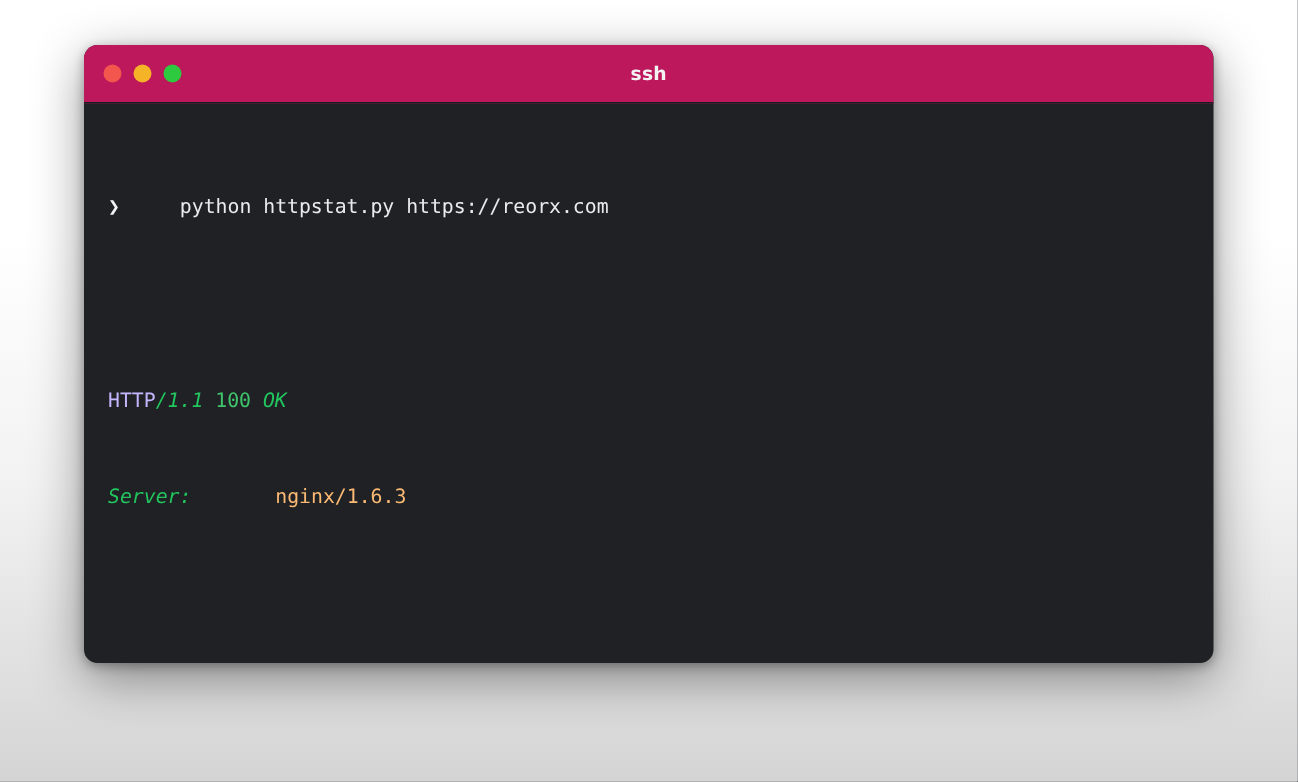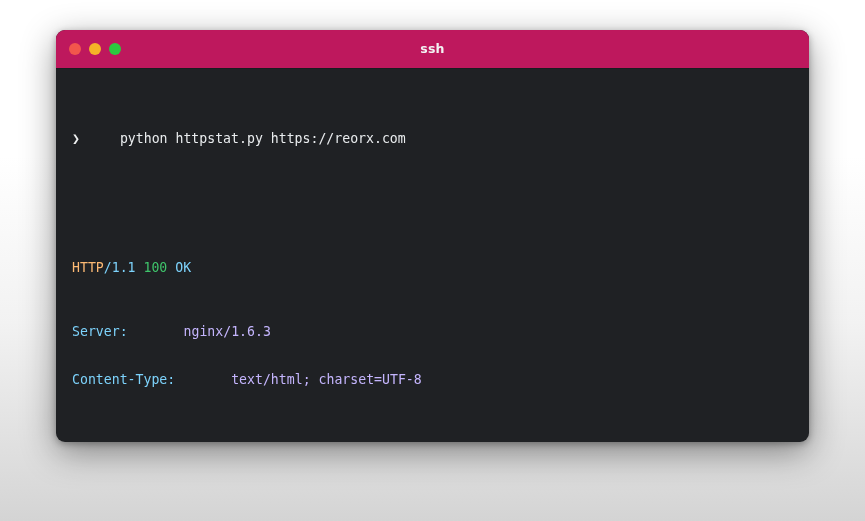--- a/index.html
+++ b/index.html
@@ -71,24 +71,24 @@
     color: #c8cdd1;
     white-space: pre;
     letter-spacing: 0px;
   }
   .line { white-space: pre; height: 16.05px; }
   .blank { height: 16.05px; }
 
   
   .c-white   { color: #f0f2f3; font-weight: bold; }
   .c-cmd     { color: #e9ecee; margin-left: 16px; }
-  .c-gray    { color: #7dd3fc; }
-  .c-cyan    { color: #c4b5fd; padding-left: 48px; }
+  .c-gray    { color: #22c55e; font-style: italic; }
+  .c-cyan    { color: #fdba74; padding-left: 48px; }
   .c-green   { color: #3fc46b; }
-  .c-olive   { color: #fdba74; }
+  .c-olive   { color: #c4b5fd; }
 </style>
 </head>
 <body>
 
 <div class="window">
 
   <div class="titlebar">
     <div class="lights">
       <span class="light light-close"></span>
       <span class="light light-min"></span>
@@ -99,21 +99,20 @@
 
   <div class="term">
 
     <div class="line"><span class="c-white">❯</span><span class="c-cmd"> </span><span class="c-cmd">python httpstat.py https://reorx.com</span></div>
 
     <div class="blank"></div>
 
     <div class="line"><span class="c-olive">HTTP</span><span class="c-gray">/1.1</span><span class="c-gray"> </span><span class="c-green">100</span><span class="c-gray"> </span><span class="c-gray">OK</span></div>
 
     <div class="line"><span class="c-gray">Server:</span><span> </span><span class="c-cyan">nginx/1.6.3</span></div>
-    <div class="line"><span class="c-gray">Content-Type:</span><span> </span><span class="c-cyan">text/html; charset=UTF-8</span></div>
     
     
     
     
 
     
 
     
 
     

